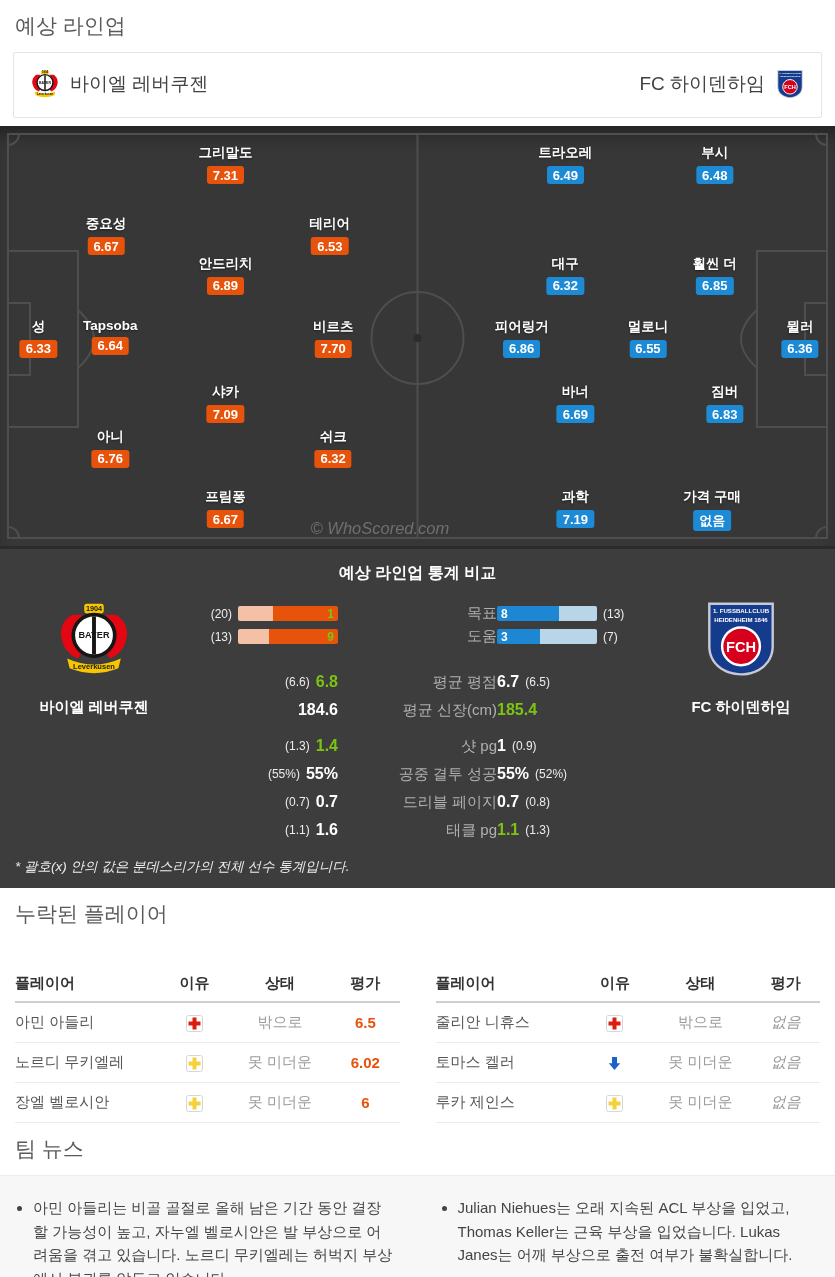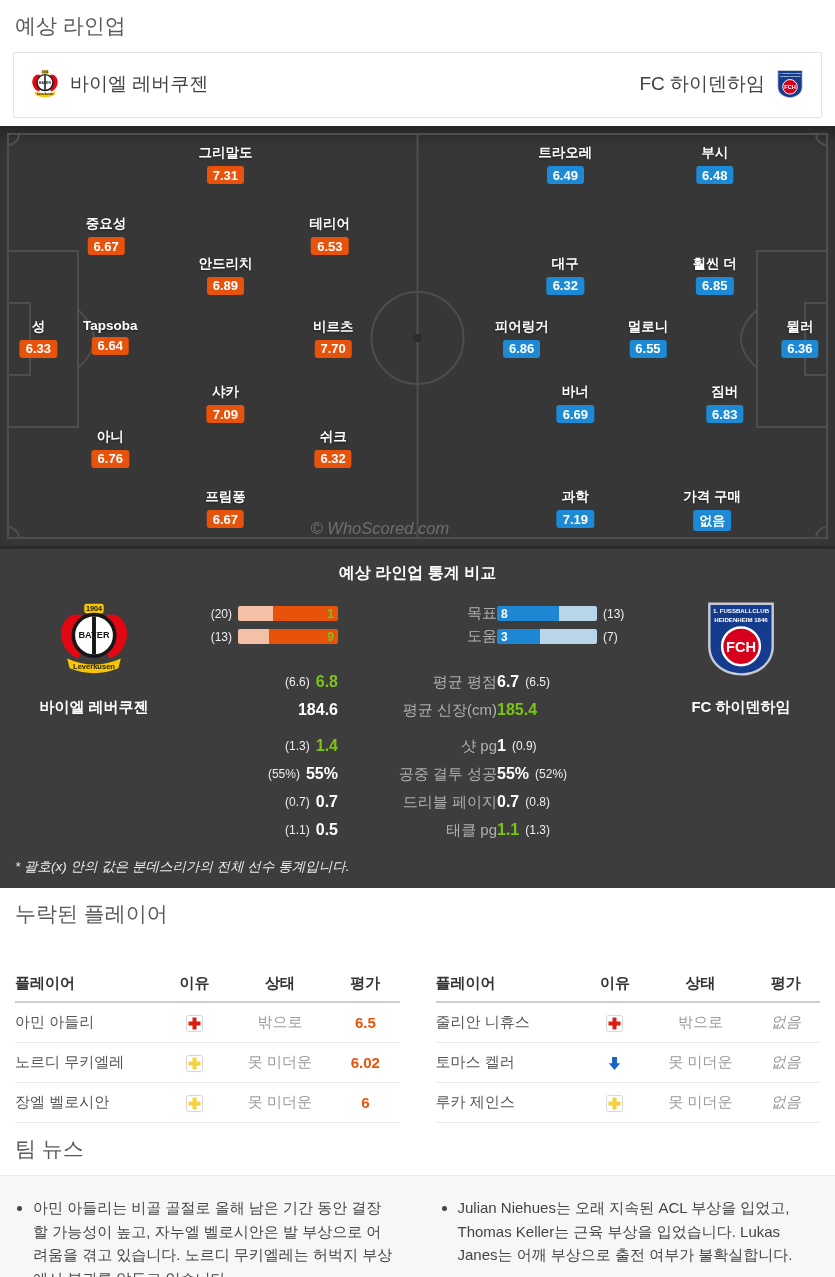--- a/index.html
+++ b/index.html
@@ -267,21 +267,21 @@
           </div>
           <div class="slabel">드리블 페이지</div>
           <div class="cell away">
             <span class="val">0.7</span>
             <span class="paren">(0.8)</span>
           </div>
         </div>
         <div class="srow val-row">
           <div class="cell home">
             <span class="paren">(1.1)</span>
-            <span class="val">0.5</span>
+            <span class="val">1.6</span>
           </div>
           <div class="slabel">태클 pg</div>
           <div class="cell away">
             <span class="val green">1.1</span>
             <span class="paren">(1.3)</span>
           </div>
         </div>
       </div>
     <div class="team-col">
       <svg class="crest-lg">

